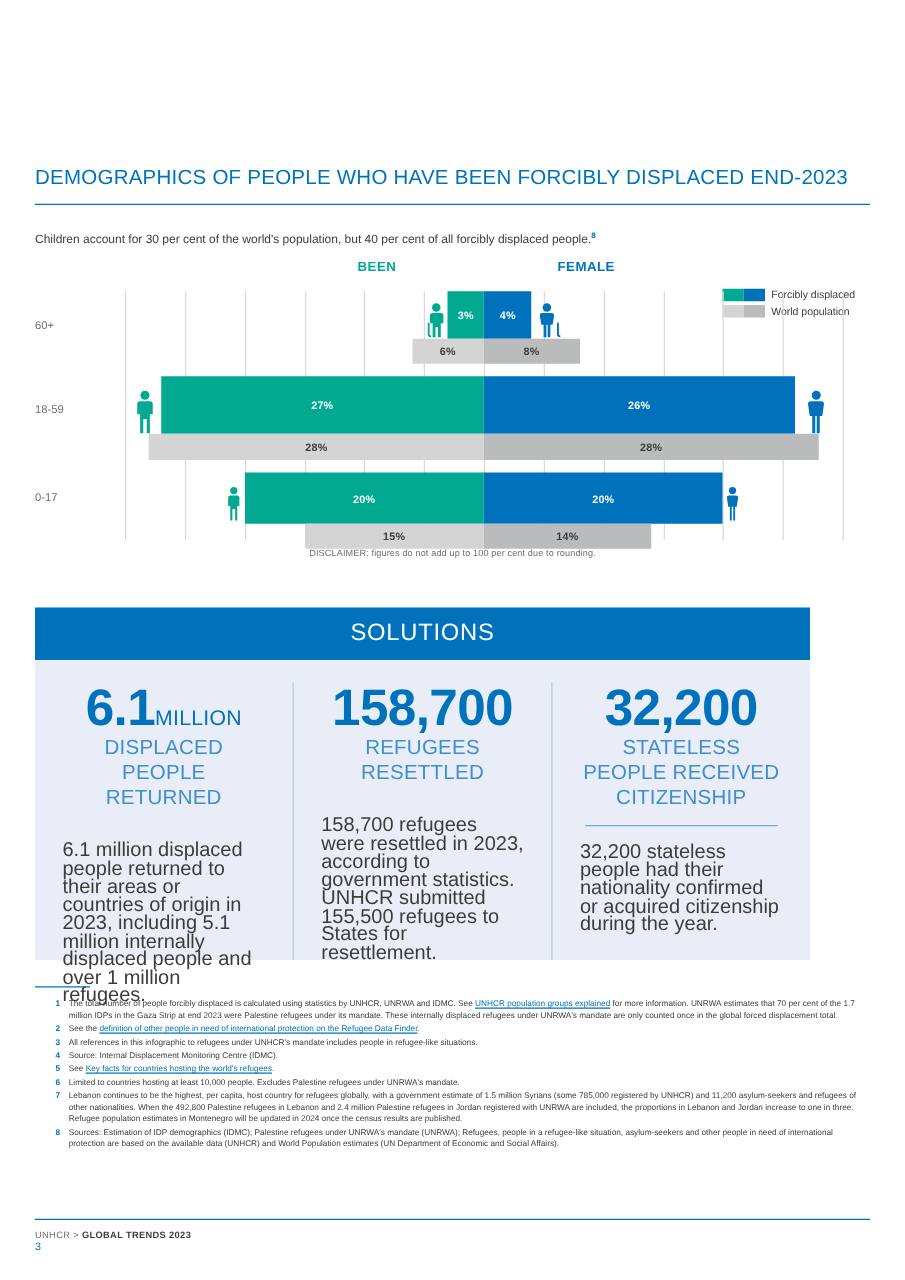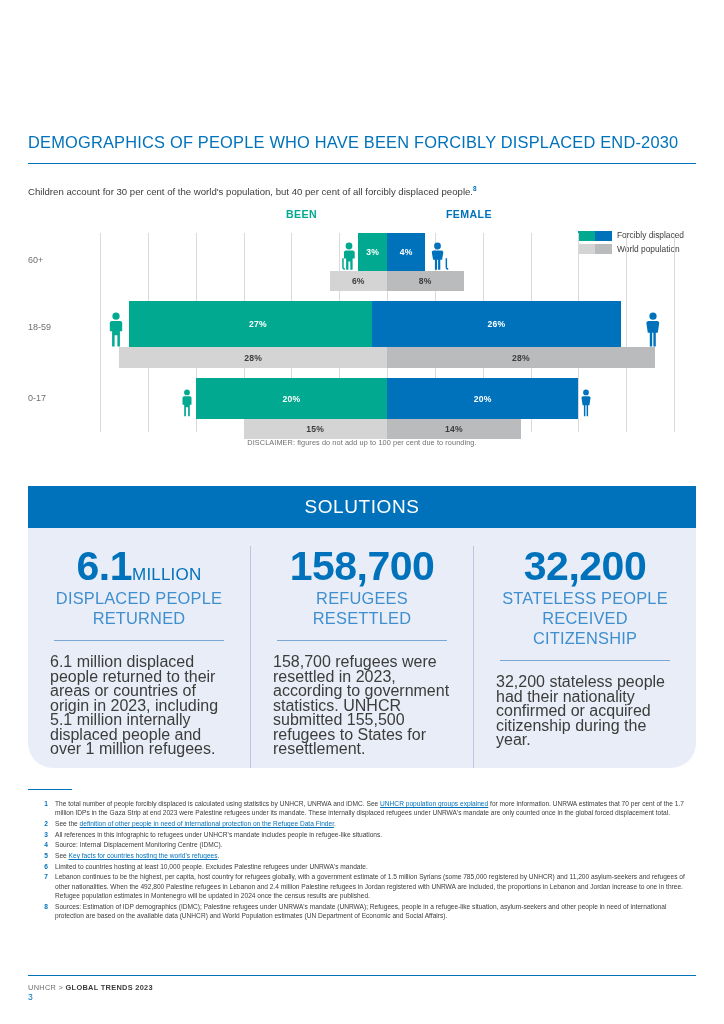--- a/index.html
+++ b/index.html
@@ -147,24 +147,23 @@
     font-size: 7.3px;
     color: #6f6f6e;
     letter-spacing: 0.1px;
   }
 
   
   .solutions {
     position: absolute;
     left: 28px;
     top: 486px;
-    width: 668px;
+    width: 620px;
     height: 282px;
     background: #e8edf7;
-    border-radius: 25px;
   }
   .solutions-head {
     height: 42px;
     background: #0072BC;
     color: #ffffff;
     font-size: 19px;
     letter-spacing: 0.6px;
     display: flex;
     align-items: center;
     justify-content: center;
@@ -276,21 +275,21 @@
     flex-direction: column;
   }
   .footer b { color: #3c3c3b; }
   .footer .pageno { color: #0072BC; font-size: 8.6px; }
 </style>
 </head>
 <body>
 
 <div class="page">
 
-  <div class="section-title">DEMOGRAPHICS OF PEOPLE WHO HAVE BEEN FORCIBLY DISPLACED END-2030</div>
+  <div class="section-title">DEMOGRAPHICS OF PEOPLE WHO HAVE BEEN FORCIBLY DISPLACED END-2023</div>
   <div class="title-rule"></div>
 
   <div class="lede">
     <span>Children account for 30 per cent of the world's population, but 40 per cent of all forcibly displaced people.</span><sup>8</sup>
   </div>
 
   <div class="chart">
 
     <div class="axis-head male">BEEN</div>
     <div class="axis-head female">FEMALE</div>
@@ -360,21 +359,21 @@
           <circle cx="10.5" cy="4" r="3.4" fill="#0072BC"></circle>
           <path d="M6.6 8.4h7.8c1.1 0 1.9.9 1.9 2l-1.2 7.4h-1.8v10h-2.2v-10h-1v10H7.9v-10H6.1l-1.3-7.4c0-1.1.7-2 1.8-2z" fill="#0072BC"></path>
           <path d="M18.6 16.2v9.4c0 1.2.9 2.1 2 2.1h.6v-1.6h-.6c-.3 0-.5-.3-.5-.6v-9.3h-1.5z" fill="#0072BC"></path>
         </svg>
       </span>
 
       <div class="bar fd-male" style="left:28.7px; top:68px; width:258.3px; height:46px;">
         <span>27%</span>
       </div>
 
-      <div class="bar fd-female" style="left:272px; top:68px; width:248.7px; height:46px;">
+      <div class="bar fd-female" style="left:287px; top:68px; width:248.7px; height:46px;">
         <span>26%</span>
       </div>
 
       <div class="bar wp-male" style="left:19.2px; top:114px; width:267.8px; height:21px;">
         <span>28%</span>
       </div>
 
       <div class="bar wp-female" style="left:287px; top:114px; width:267.8px; height:21px;">
         <span>28%</span>
       </div>

